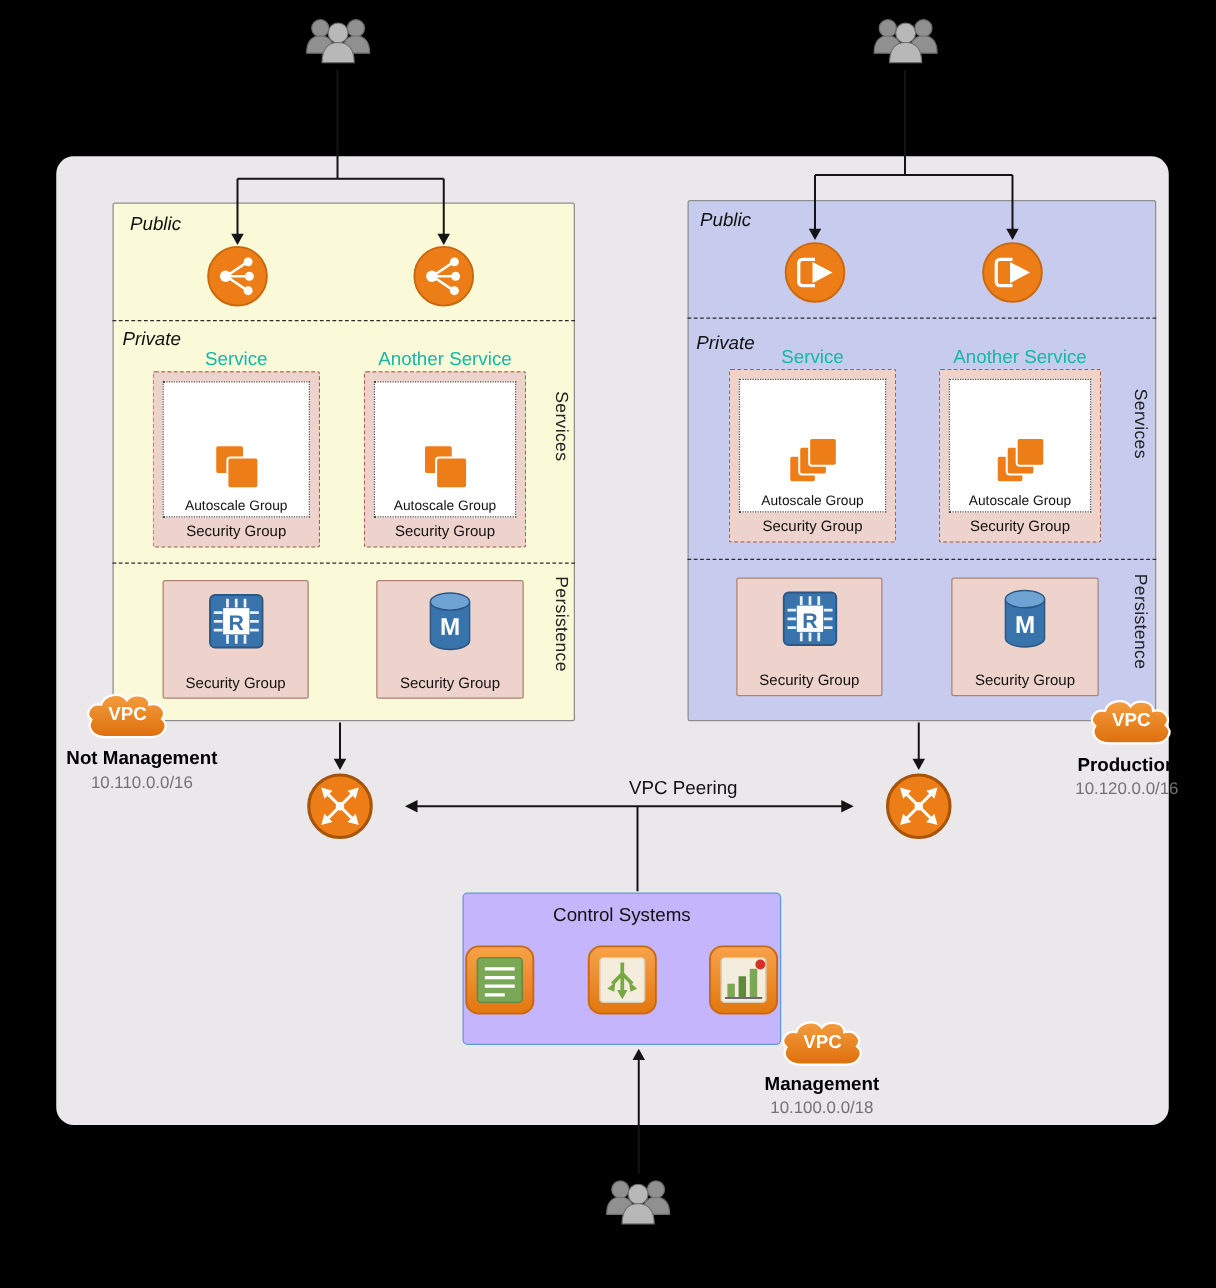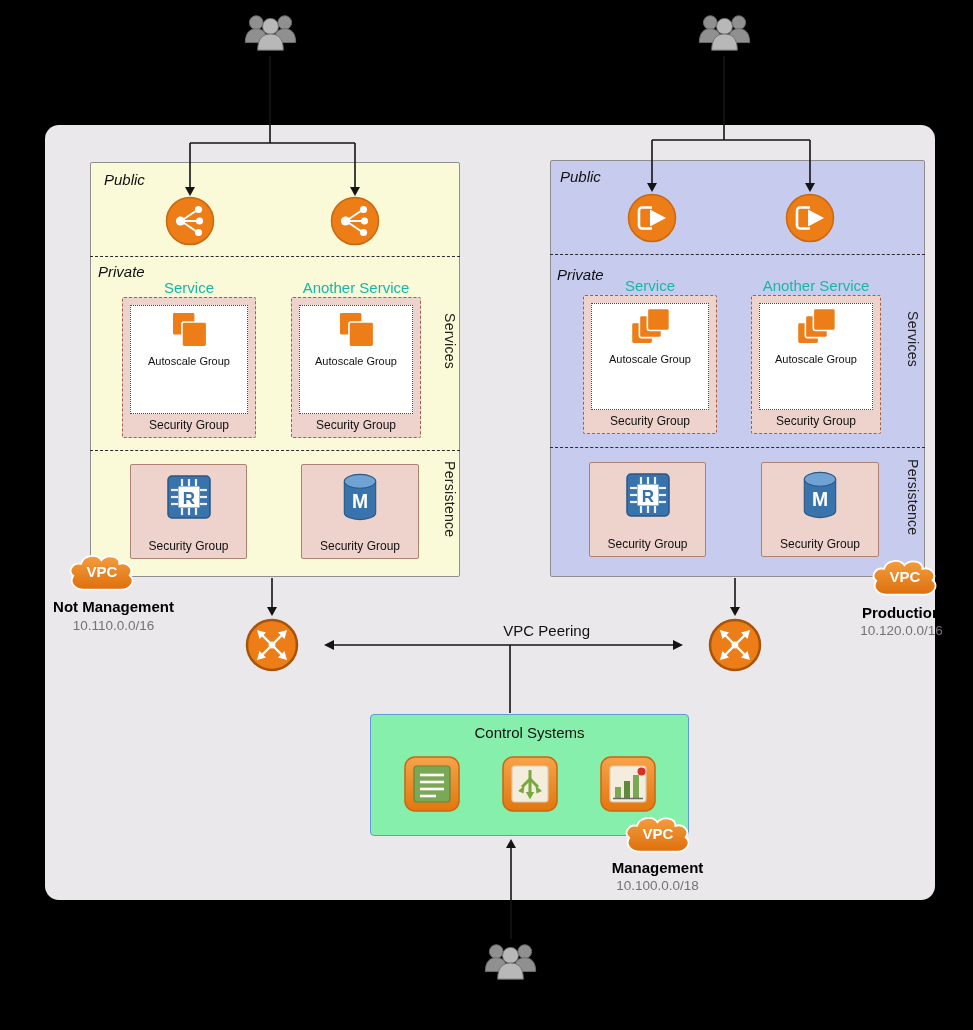--- a/index.html
+++ b/index.html
@@ -11,37 +11,37 @@
   .vpc { position:absolute; border:1px solid #8e8e8e; border-radius:2px; }
   .vpc-left  { left:90px;  top:162px; width:370px; height:415px; background:#FAFAD8; }
   .vpc-right { left:550px; top:160px; width:375px; height:417px; background:#C7CCEF; }
   .hdash { position:absolute; border-top:1.6px dashed #2b2b2b; height:0; }
   .lbl { position:absolute; font-size:15px; color:#111; white-space:nowrap; }
   .italic { font-style:italic; }
   .svc-title { position:absolute; width:132px; text-align:center; font-size:15px; color:#14b8a6; }
   .sg-box { position:absolute; background:#EDD3CB; border:1.6px dashed #A0604C; border-radius:2px;
             display:flex; flex-direction:column; }
   .asg-box { margin:7px 7px 0; flex:1; background:#fff; border:1.6px dotted #4a4a4a;
-             display:flex; flex-direction:column; align-items:center; justify-content:flex-start; gap:3px; }
+             display:flex; flex-direction:column; align-items:center; justify-content:flex-end; gap:3px; }
   .asg-ic { width:46px; height:46px; }
   .asg-lb { font-size:11px; text-align:center; line-height:1.25; width:82px; color:#111; }
   .sg-lb { font-size:12px; text-align:center; padding:4px 0 5px; color:#111; }
   .p-box { position:absolute; background:#EDD3CB; border:1px solid #AE8273; border-radius:2px;
            display:flex; flex-direction:column; align-items:center; justify-content:space-between; padding-top:8px; }
   .p-ic { width:48px; height:48px; }
   .side { position:absolute; writing-mode:vertical-rl; font-size:14px; color:#222; letter-spacing:.3px; }
   .cloud { position:absolute; }
   .cloud svg { width:100%; height:100%; display:block; }
   .cloud-txt { position:absolute; inset:0; display:flex; align-items:center; justify-content:center;
                color:#fff; font-weight:bold; font-size:15px; padding-bottom:6px; }
   .cloud-txt.big { font-size:22px; padding-bottom:8px; }
   .name-lb { position:absolute; width:155px; text-align:center; font-weight:bold; font-size:15px; color:#000; }
   .cidr-lb { position:absolute; width:155px; text-align:center; font-size:13.5px; color:#737373; }
-  .ctrl-box { position:absolute; left:370px; top:714px; width:319px; height:122px;
-              background:#86efac; border:1.6px solid #5E9BD6; border-radius:4px; }
+  .ctrl-box { position:absolute; left:370px; top:714px; width:255px; height:122px;
+              background:#c4b5fd; border:1.6px solid #5E9BD6; border-radius:4px; }
   .ctrl-title { text-align:center; font-size:15px; padding-top:9px; color:#111; }
   .ctrl-icons { position:absolute; left:0; right:0; top:40px; display:flex; justify-content:center; gap:40px; }
   .ctrl-icons svg { width:58px; height:58px; }
   .connectors { position:absolute; left:0; top:0; pointer-events:none; }
   .peer-lb { position:absolute; left:430px; top:622px; width:160px; text-align:right; font-size:15px; color:#111; }
   .user-ic { position:absolute; width:57px; height:44px; }
   .elb-ic { position:absolute; width:50px; height:50px; }
   .router-ic { position:absolute; width:54px; height:54px; }
 </style>
 </head>

